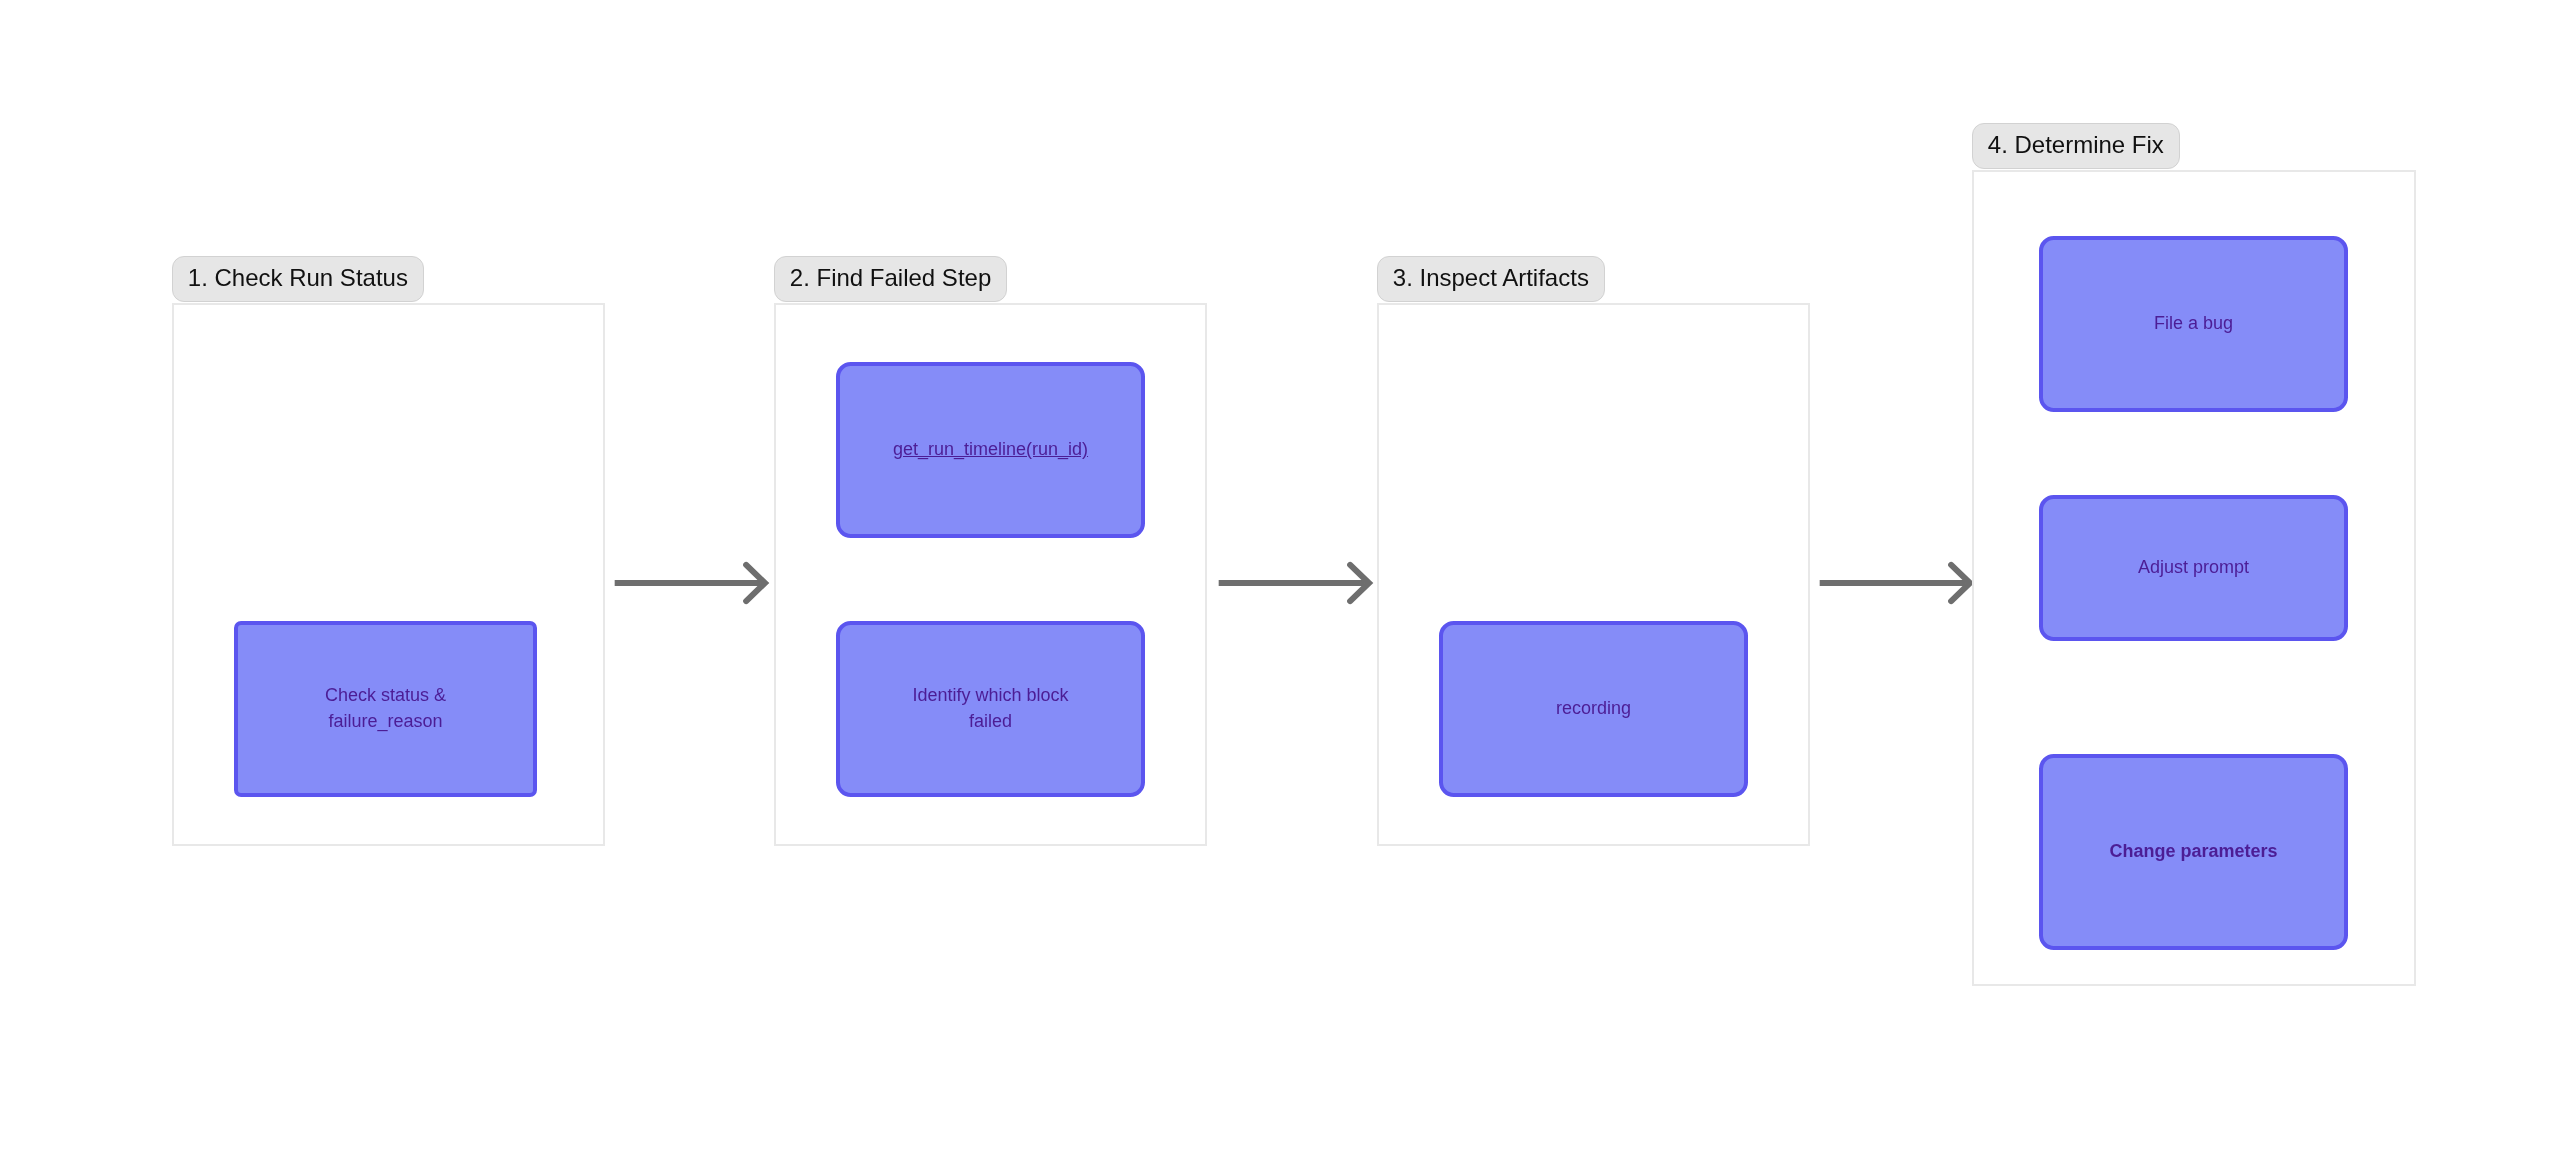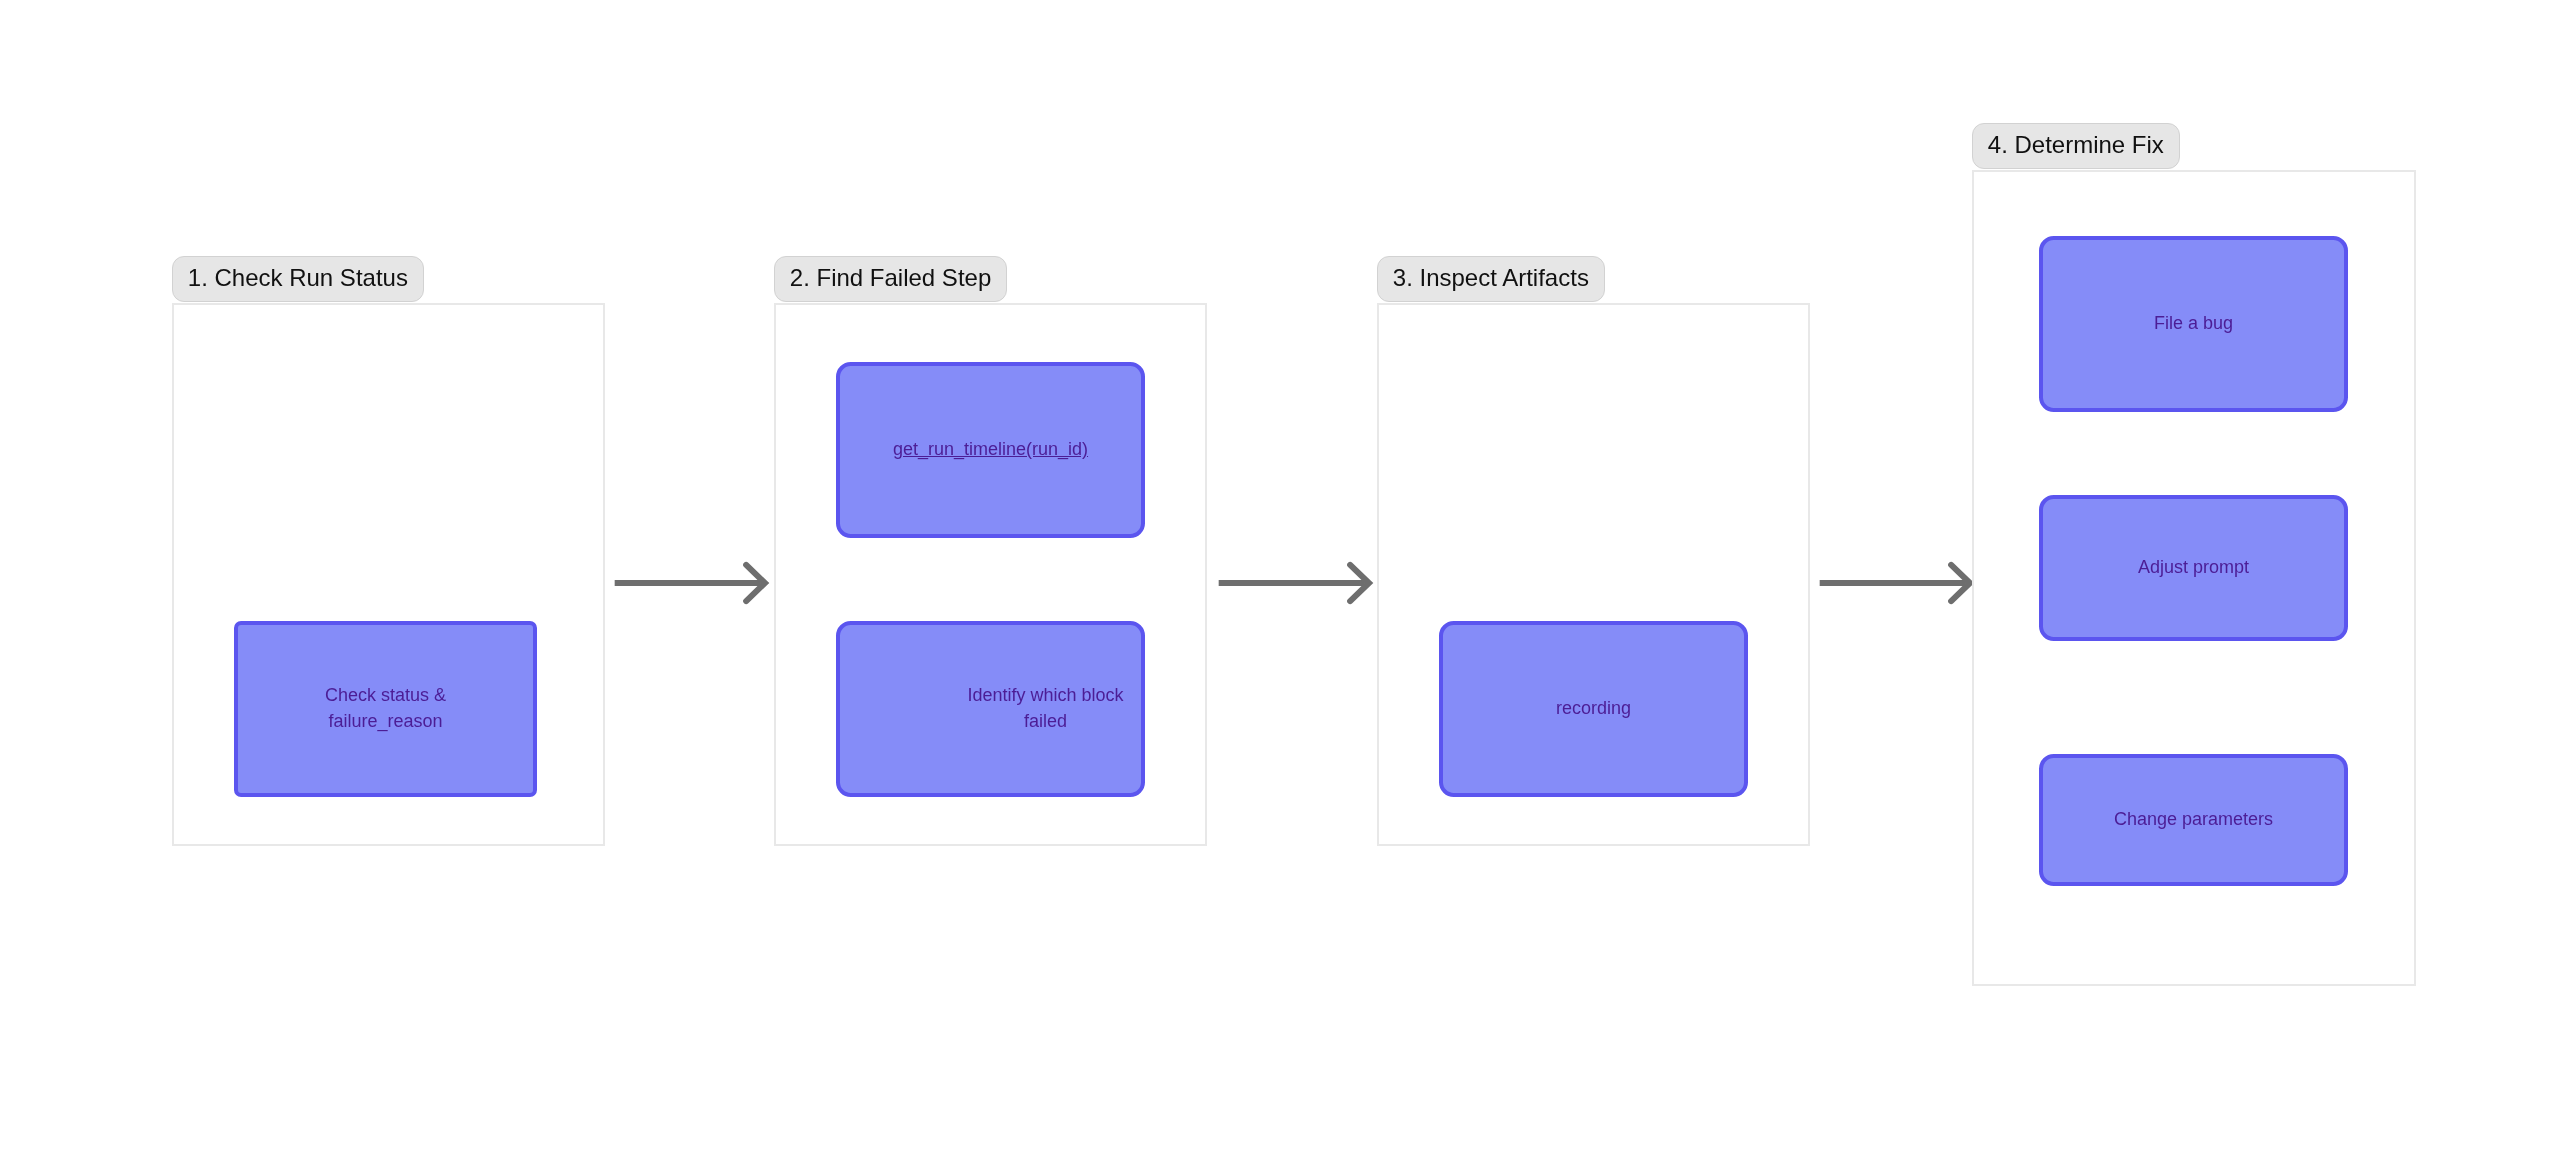--- a/index.html
+++ b/index.html
@@ -102,21 +102,21 @@
   </div>
 
   <div class="group" style="left:774px; top:256px; width:433px; height:604px;">
     <div class="group-label">2. Find Failed Step</div>
     <div class="group-box" style="left:0px; top:47px; width:433px; height:543px;"></div>
 
     <div class="node" style="left:62px; top:106px; width:309px; height:176px;text-decoration:underline;">
       <span class="node-label">get_run_timeline(run_id)</span>
     </div>
 
-    <div class="node" style="left:62px; top:365px; width:309px; height:176px;justify-content:flex-end;">
+    <div class="node" style="left:62px; top:365px; width:309px; height:176px;">
       <span class="node-label">Identify which block
 failed</span>
     </div>
   </div>
 
   <div class="arrow" style="left:1216px; top:562px; width:161px; height:42px;">
     <svg width="161" height="42" viewBox="0 0 240 62">
       <line x1="4" y1="31" x2="222" y2="31" stroke="#6e6e6e" stroke-width="9" stroke-linecap="butt"></line>
       <polyline points="200,4 228,31 200,58" fill="none" stroke="#6e6e6e" stroke-width="9" stroke-linecap="round" stroke-linejoin="miter"></polyline>
     </svg>
@@ -144,19 +144,19 @@
     <div class="group-box" style="left:0px; top:47px; width:444px; height:816px;"></div>
 
     <div class="node" style="left:67px; top:113px; width:309px; height:176px;">
       <span class="node-label">File a bug</span>
     </div>
 
     <div class="node" style="left:67px; top:372px; width:309px; height:146px;">
       <span class="node-label">Adjust prompt</span>
     </div>
 
-    <div class="node" style="left:67px; top:631px; width:309px; height:132px;">
+    <div class="node" style="left:67px; top:631px; width:309px; height:196px;font-weight:bold;">
       <span class="node-label">Change parameters</span>
     </div>
   </div>
 
 </div>
 
 
 </body></html>

